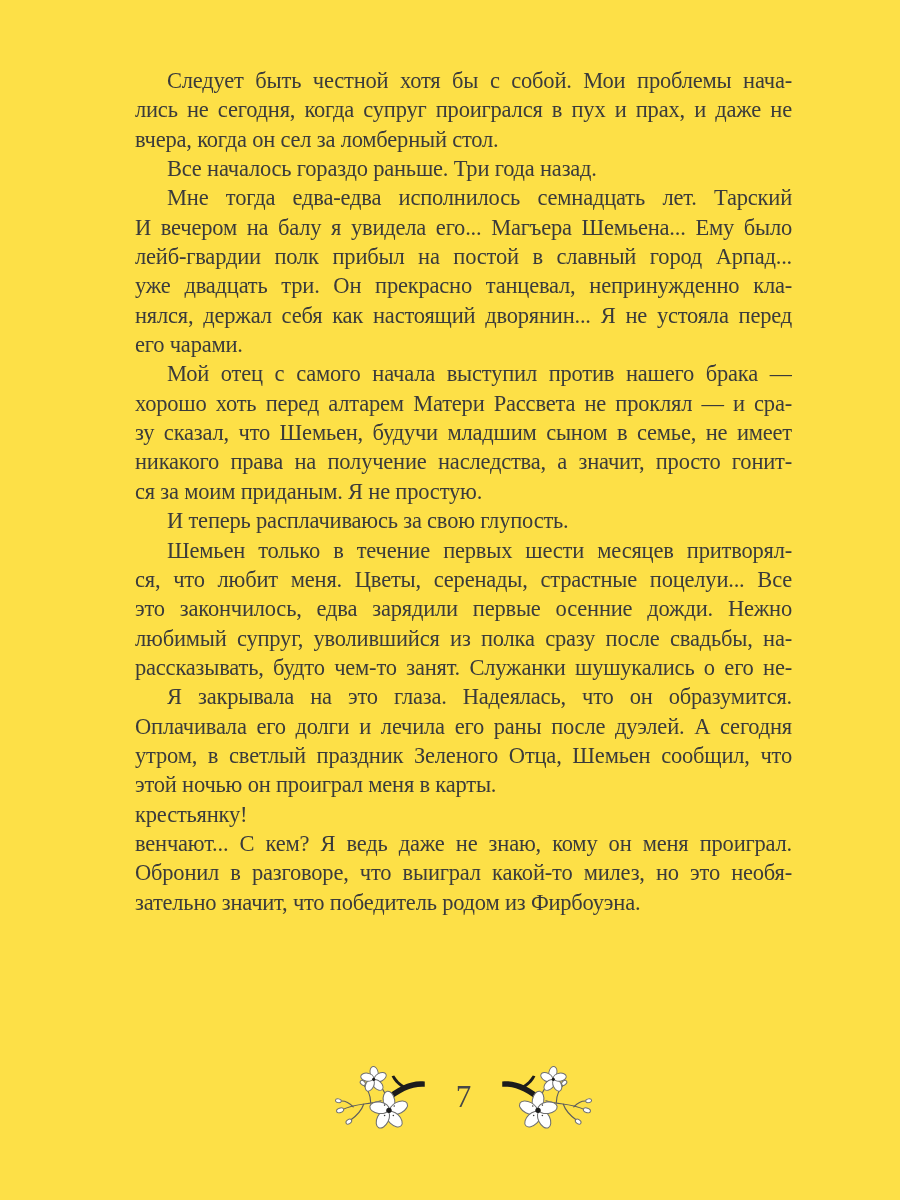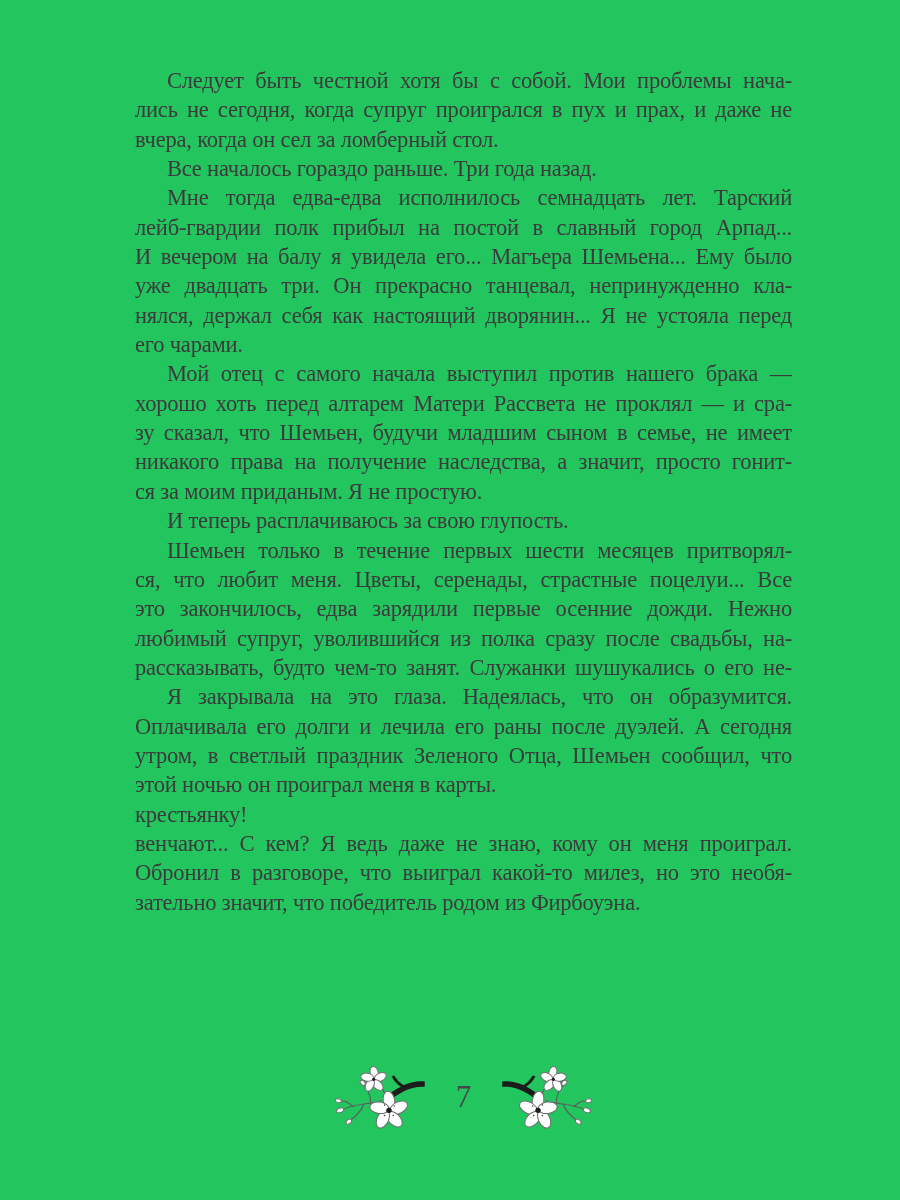--- a/index.html
+++ b/index.html
@@ -4,21 +4,21 @@
 <style>
   html, body {
     margin: 0;
     padding: 0;
     background: #ffffff;
   }
   .book-page {
     position: relative;
     width: 900px;
     height: 1200px;
-    background: #22c55e;
+    background: #fde047;
     overflow: hidden;
     font-family: "Liberation Serif", "DejaVu Serif", serif;
   }
   .text-block {
     position: absolute;
     left: 135px;
     top: 66px;
     width: 657px;
     color: #3b3b3b;
     font-size: 22.5px;
@@ -115,22 +115,22 @@
       </g>
     </defs>
   </svg>
 
   <div class="text-block">
       <div class="line indent">Следует быть честной хотя бы с собой. Мои проблемы нача-</div>
       <div class="line">лись не сегодня, когда супруг проигрался в пух и прах, и даже не</div>
       <div class="line para-end">вчера, когда он сел за ломберный стол.</div>
       <div class="line indent para-end">Все началось гораздо раньше. Три года назад.</div>
       <div class="line indent">Мне тогда едва-едва исполнилось семнадцать лет. Тарский</div>
+      <div class="line">И вечером на балу я увидела его... Магъера Шемьена... Ему было</div>
       <div class="line">лейб-гвардии полк прибыл на постой в славный город Арпад...</div>
-      <div class="line">И вечером на балу я увидела его... Магъера Шемьена... Ему было</div>
       <div class="line">уже двадцать три. Он прекрасно танцевал, непринужденно кла-</div>
       <div class="line">нялся, держал себя как настоящий дворянин... Я не устояла перед</div>
       <div class="line para-end">его чарами.</div>
       <div class="line indent">Мой отец с самого начала выступил против нашего брака —</div>
       <div class="line">хорошо хоть перед алтарем Матери Рассвета не проклял — и сра-</div>
       <div class="line">зу сказал, что Шемьен, будучи младшим сыном в семье, не имеет</div>
       <div class="line">никакого права на получение наследства, а значит, просто гонит-</div>
       <div class="line para-end">ся за моим приданым. Я не простую.</div>
       <div class="line indent para-end">И теперь расплачиваюсь за свою глупость.</div>
       <div class="line indent">Шемьен только в течение первых шести месяцев притворял-</div>

